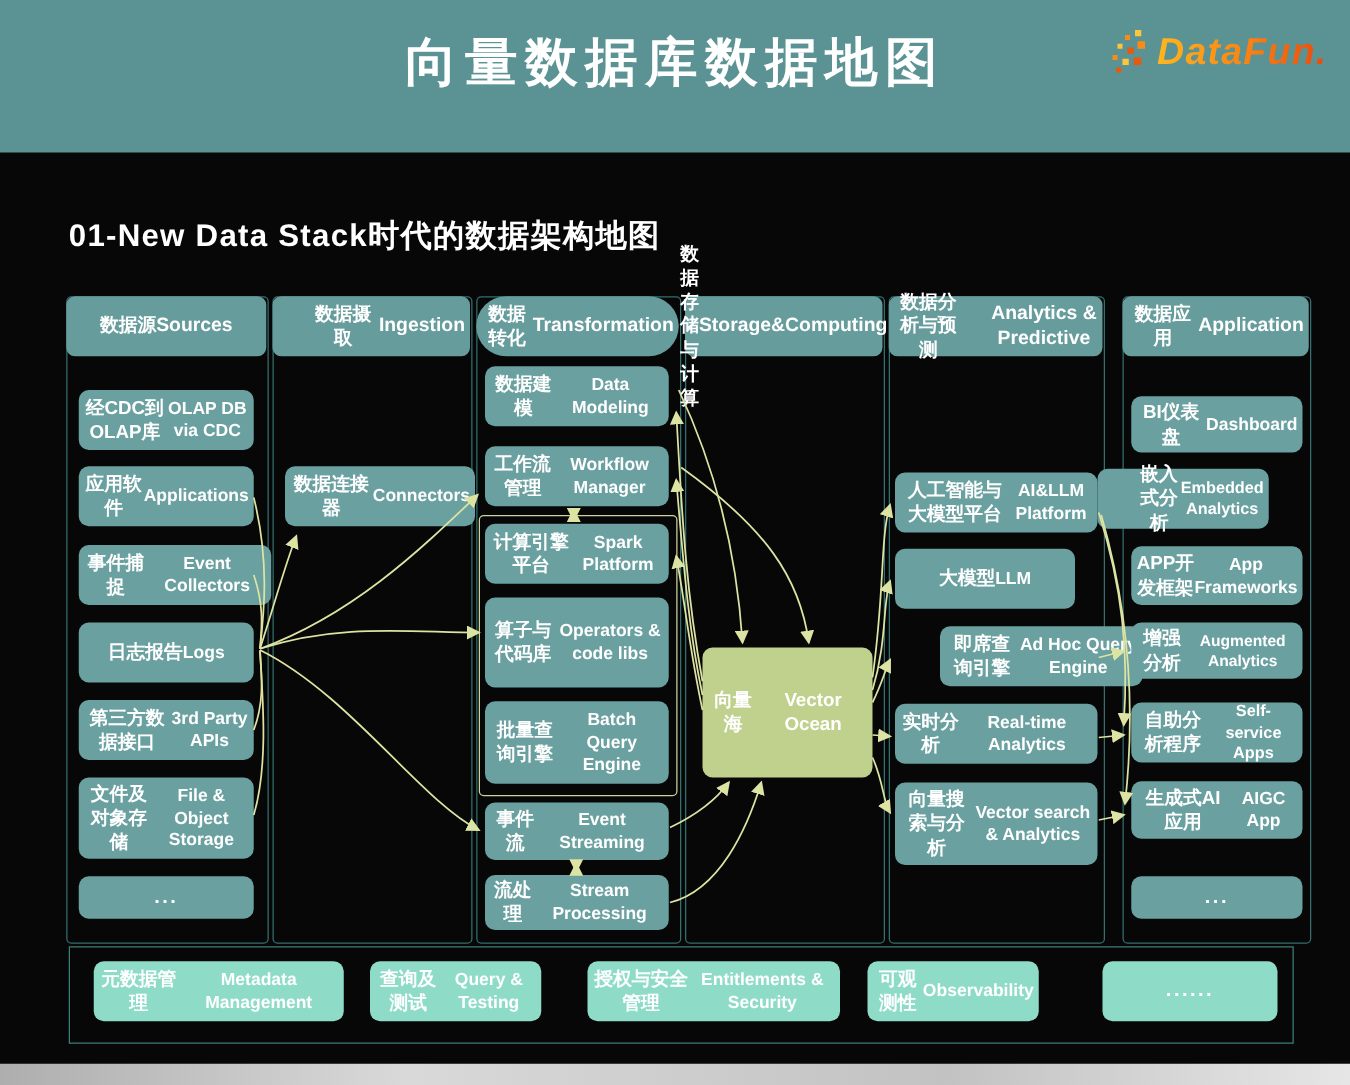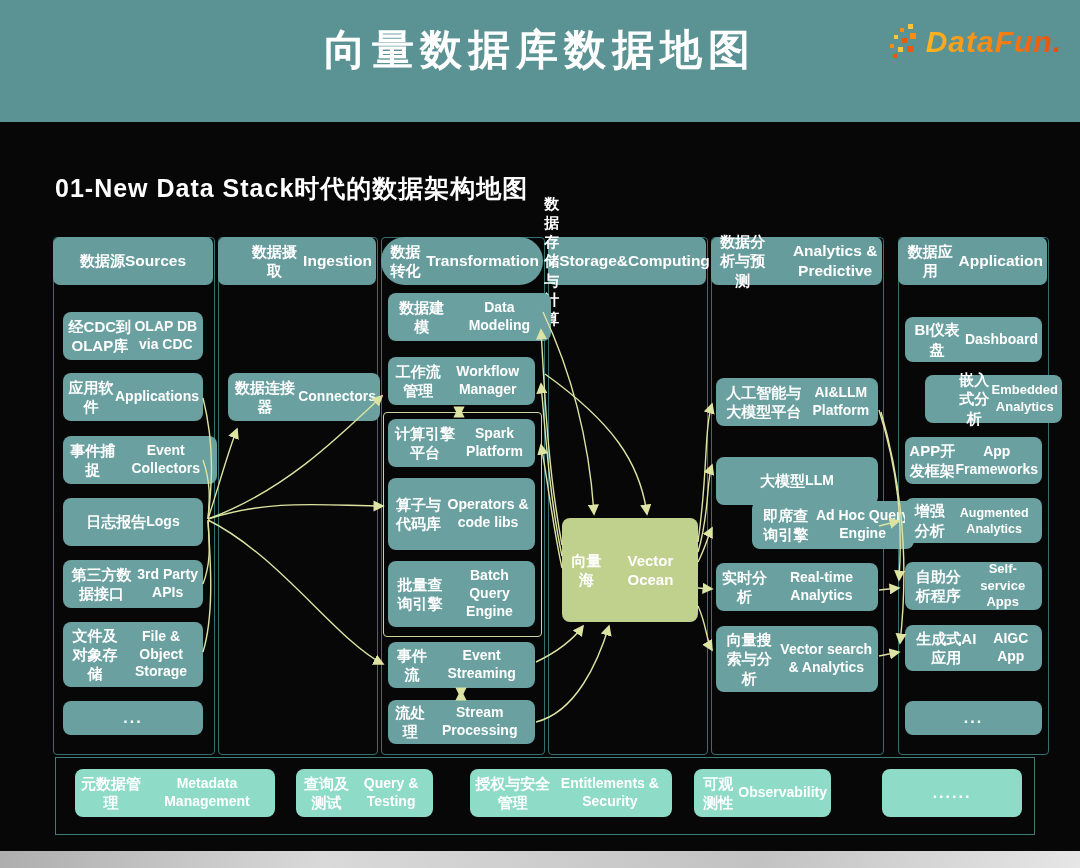--- a/index.html
+++ b/index.html
@@ -137,21 +137,21 @@
   </div>
   <div class="box" style="left:63px;top:701px;width:140px;height:34px;">
     <span class="zh dots-label">...</span>
   </div>
 
   <div class="box" style="left:228px;top:373px;width:152px;height:48px;">
     <span class="zh">数据连接器</span>
     <span class="en">Connectors</span>
   </div>
 
-  <div class="box" style="left:388px;top:293px;width:163px;height:48px;">
+  <div class="box" style="left:388px;top:293px;width:147px;height:48px;">
     <span class="zh">数据建模</span>
     <span class="en">Data Modeling</span>
   </div>
   <div class="box" style="left:388px;top:357px;width:147px;height:48px;">
     <span class="zh">工作流管理</span>
     <span class="en">Workflow Manager</span>
   </div>
   <div class="box" style="left:388px;top:419px;width:147px;height:48px;">
     <span class="zh">计算引擎平台</span>
     <span class="en">Spark Platform</span>
@@ -175,42 +175,42 @@
 
   <div class="vocean" style="left:562px;top:518px;width:136px;height:104px;">
     <span class="zh">向量海</span>
     <span class="en" style="font-size:15px;">Vector Ocean</span>
   </div>
 
   <div class="box" style="left:716px;top:378px;width:162px;height:48px;">
     <span class="zh">人工智能与大模型平台</span>
     <span class="en">AI&amp;LLM Platform</span>
   </div>
-  <div class="box" style="left:716px;top:457px;width:162px;height:48px;">
+  <div class="box" style="left:716px;top:439px;width:144px;height:48px;">
     <span class="zh">大模型</span>
     <span class="en">LLM</span>
   </div>
   <div class="box" style="left:716px;top:501px;width:162px;height:48px;margin-left:36px;">
     <span class="zh">即席查询引擎</span>
     <span class="en">Ad Hoc Query Engine</span>
   </div>
   <div class="box" style="left:716px;top:563px;width:162px;height:48px;">
     <span class="zh">实时分析</span>
     <span class="en">Real-time Analytics</span>
   </div>
   <div class="box" style="left:716px;top:626px;width:162px;height:66px;">
     <span class="zh">向量搜索与分析</span>
     <span class="en">Vector search &amp; Analytics</span>
   </div>
 
   <div class="box" style="left:905px;top:317px;width:137px;height:45px;">
     <span class="zh">BI仪表盘</span>
     <span class="en">Dashboard</span>
   </div>
-  <div class="box" style="left:925px;top:375px;width:137px;height:48px;padding-left:32px;">
+  <div class="box" style="left:878px;top:375px;width:137px;height:48px;padding-left:32px;">
     <span class="zh">嵌入式分析</span>
     <span class="en" style="font-size:13px;">Embedded Analytics</span>
   </div>
   <div class="box" style="left:905px;top:437px;width:137px;height:47px;">
     <span class="zh">APP开发框架</span>
     <span class="en">App Frameworks</span>
   </div>
   <div class="box" style="left:905px;top:498px;width:137px;height:45px;">
     <span class="zh">增强分析</span>
     <span class="en" style="font-size:12.5px;">Augmented Analytics</span>

